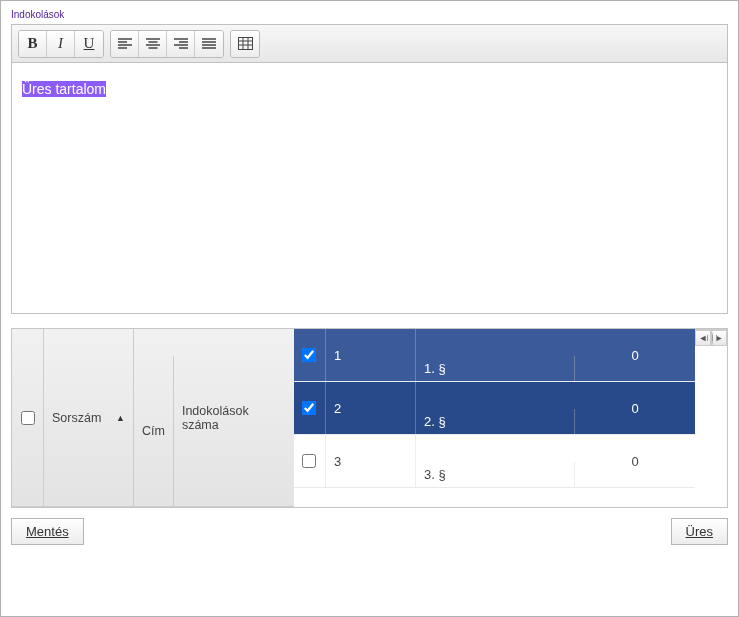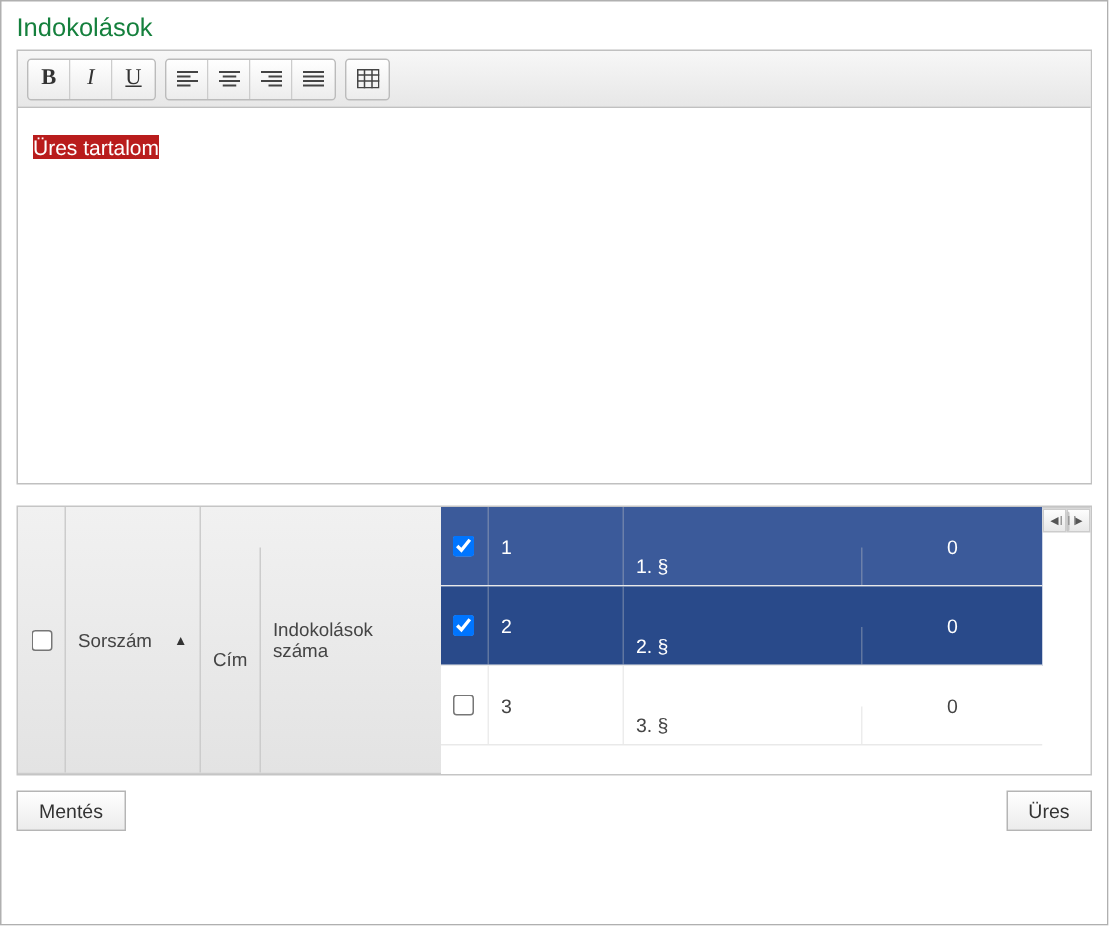--- a/index.html
+++ b/index.html
@@ -41,22 +41,22 @@
     margin-left: 2px;
   }
   .content {
     flex: 1;
     padding: 8px 10px 10px 10px;
     display: flex;
     flex-direction: column;
     overflow: hidden;
   }
   .label {
-    font-size: 17px;
-    color: #15803d;
+    font-size: 10px;
+    color: #4c1d95;
     margin-bottom: 4px;
   }
   .editor-wrap {
     border: 1px solid #c0c0c0;
     display: flex;
     flex-direction: column;
     height: 290px;
     margin-bottom: 14px;
   }
   .toolbar {
@@ -94,21 +94,21 @@
   .editor-body {
     flex: 1;
     padding: 18px 10px;
     font-family: Arial, sans-serif;
     font-size: 14px;
     color: #0b60c8;
     overflow: auto;
     background: #fff;
   }
   .editor-body .sel {
-    background: #b91c1c;
+    background: #8b5cf6;
     color: #fff;
     text-align: center;
   }
   .table-wrap {
     border: 1px solid #c5c5c5;
     height: 180px;
     display: flex;
     flex-direction: row;
     margin-bottom: 10px;
   }
@@ -222,20 +222,21 @@
   }
   .footer .fspacer { flex: 1; }
   .btn {
     border: 1px solid #b5b5b5;
     background: linear-gradient(#ffffff, #ececec);
     border-radius: 0;
     padding: 5px 14px;
     font-size: 13px;
     color: #333;
     cursor: pointer;
+    text-decoration: underline;
   }
 </style>
 </head>
 <body>
 
 <div class="window">
 
 
   <div class="content">
 

